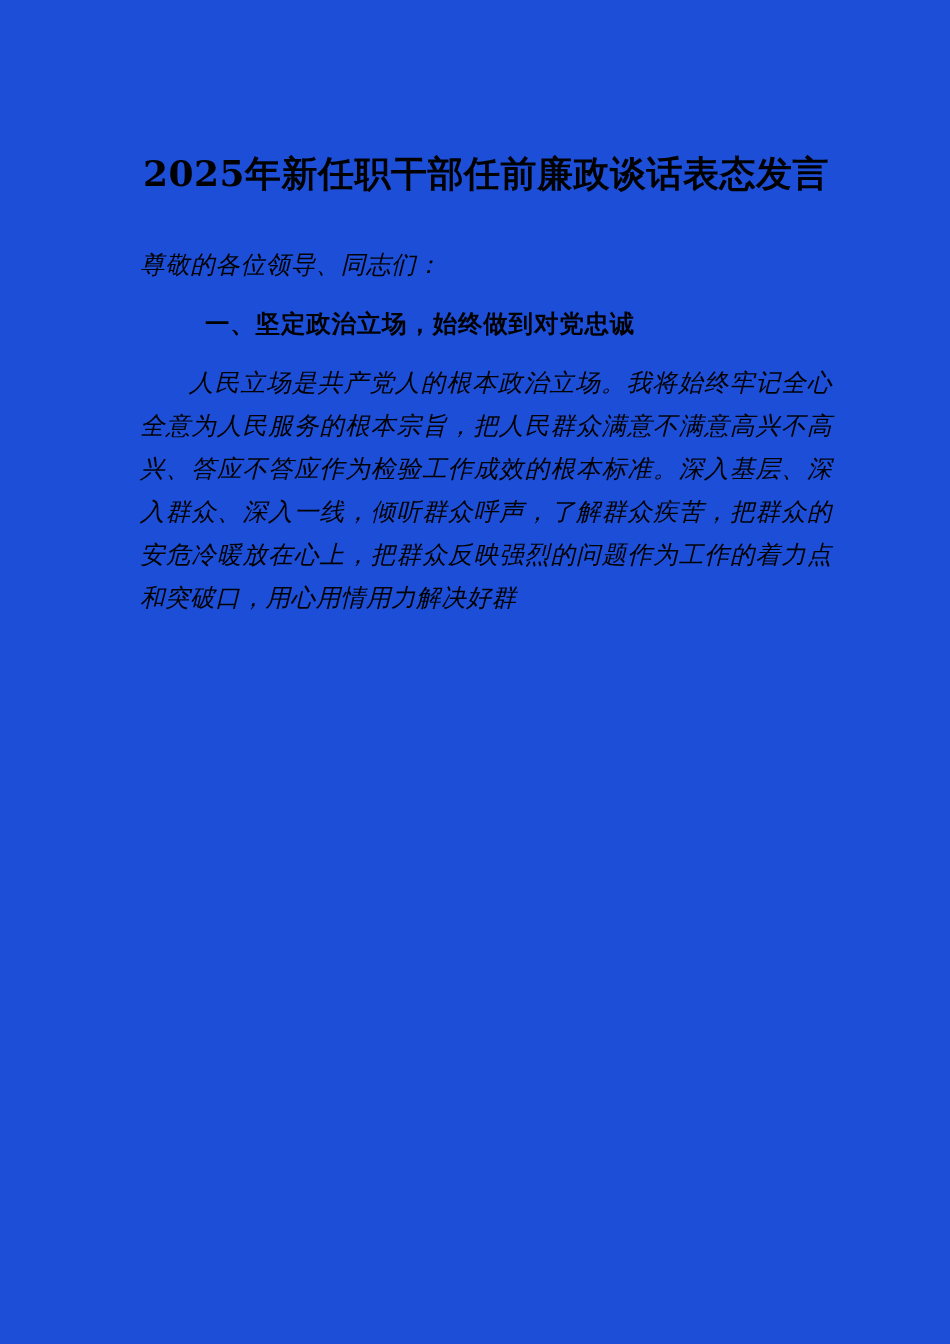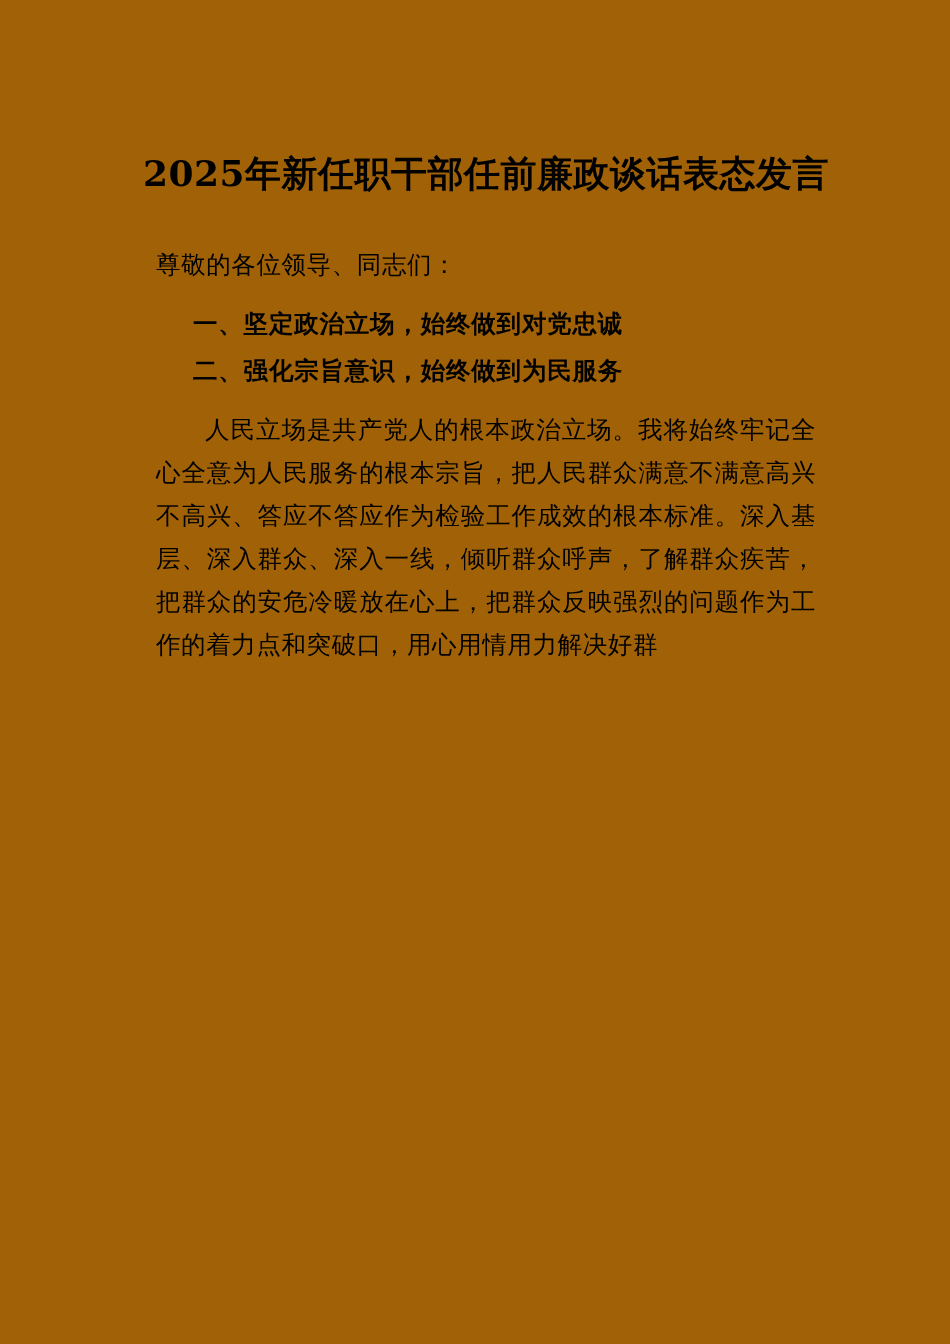--- a/index.html
+++ b/index.html
@@ -11,21 +11,21 @@
     width: 950px;
     height: 1344px;
     font-family: "DejaVu Serif", "Liberation Serif", serif;
     color: #000000;
     overflow: hidden;
   }
   .page {
     position: relative;
     width: 950px;
     height: 1344px;
-    background: #a16207;
+    background: #1d4ed8;
     box-sizing: border-box;
     padding: 150px 118px 0 140px;
   }
   .doc-title {
     font-family: "DejaVu Serif", "Liberation Serif", serif;
     font-weight: bold;
     font-size: 36px;
     line-height: 1.3;
     text-align: center;
     letter-spacing: 0.5px;
@@ -35,46 +35,46 @@
   .body-text {
     font-family: "DejaVu Serif", "Liberation Serif", serif;
     font-size: 24.5px;
     line-height: 43px;
     text-align: justify;
     text-justify: inter-ideograph;
     letter-spacing: 0.6px;
     margin: 0;
   }
   .para {
-    margin: 16px;
+    margin: 0;
     text-indent: 2em;
+    font-style: italic;
   }
   .para.no-indent {
     text-indent: 0;
   }
   .heading {
-    margin: 4px;
+    margin: 16px;
     text-indent: 2em;
     font-weight: bold;
     letter-spacing: 0.8px;
   }
 </style>
 </head>
 <body>
 
 <div class="page">
 
   <h1 class="doc-title">2025年新任职干部任前廉政谈话表态发言</h1>
 
   <div class="body-text">
 
     <p class="para no-indent">尊敬的各位领导、同志们：</p>
 
 
     <p class="heading">一、坚定政治立场，始终做到对党忠诚</p>
 
 
-    <p class="heading">二、强化宗旨意识，始终做到为民服务</p>
 
     <p class="para">人民立场是共产党人的根本政治立场。我将始终牢记全心全意为人民服务的根本宗旨，把人民群众满意不满意高兴不高兴、答应不答应作为检验工作成效的根本标准。深入基层、深入群众、深入一线，倾听群众呼声，了解群众疾苦，把群众的安危冷暖放在心上，把群众反映强烈的问题作为工作的着力点和突破口，用心用情用力解决好群</p>
 
   </div>
 </div>
 
 </body></html>

